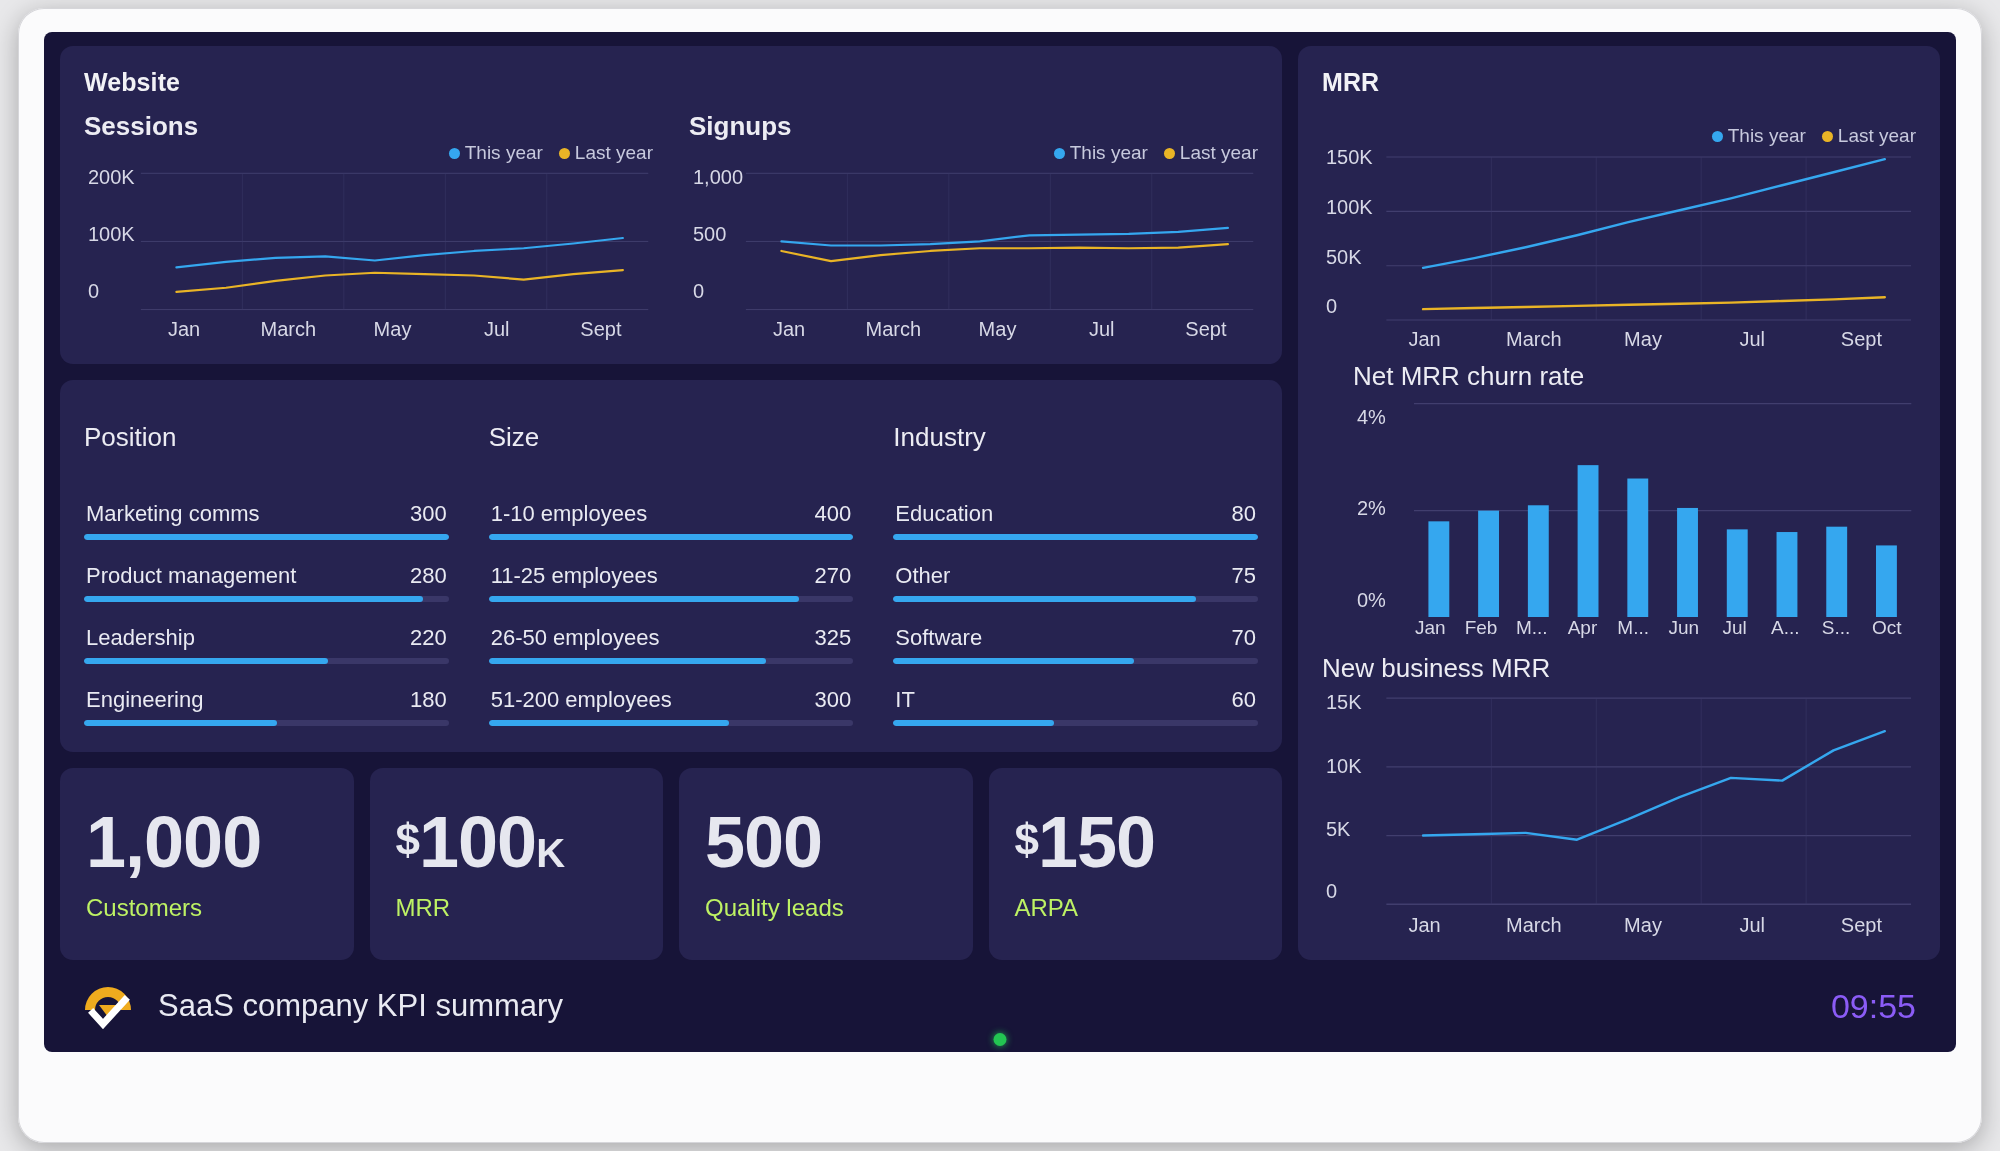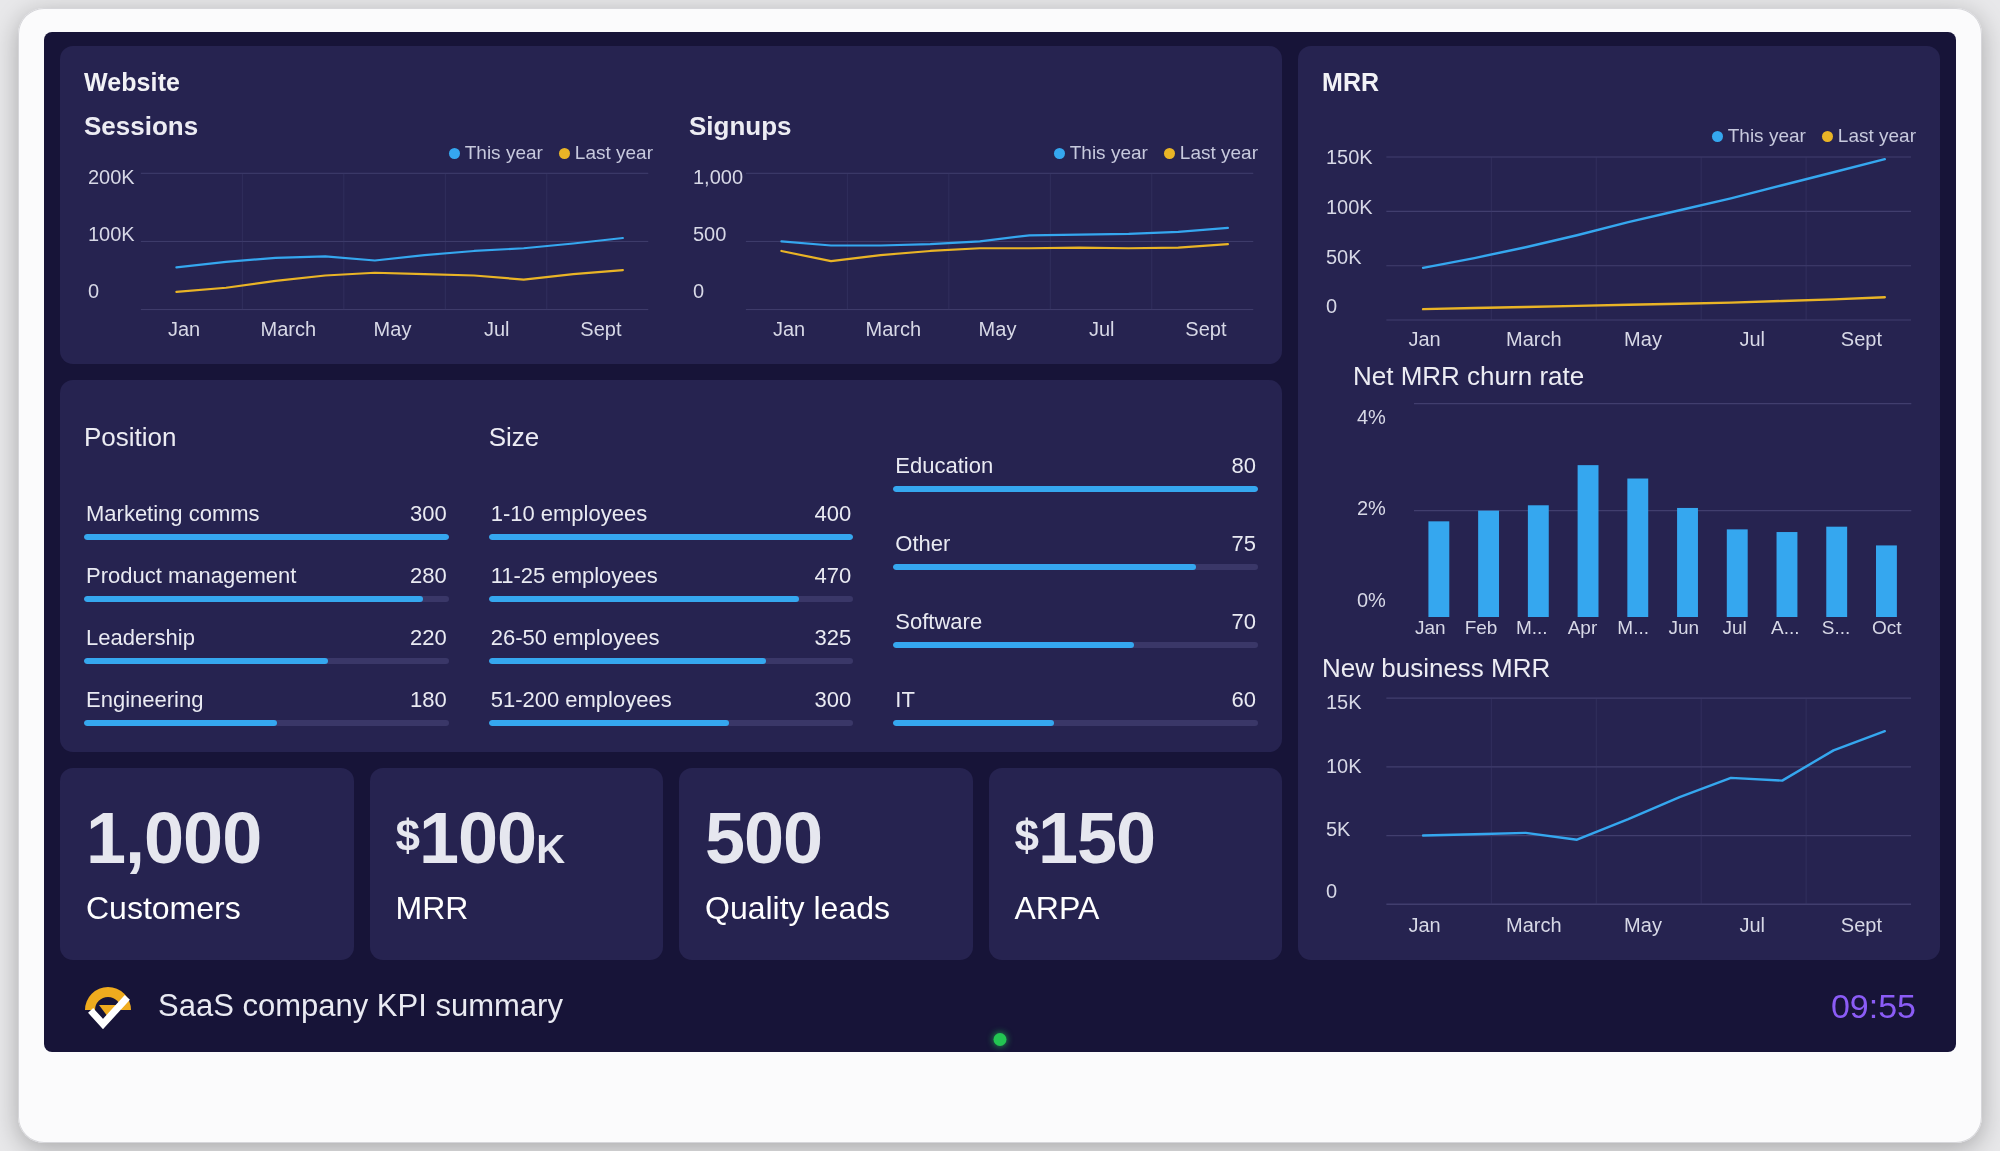--- a/index.html
+++ b/index.html
@@ -108,21 +108,21 @@
   
   #kpi-row { display: grid; grid-template-columns: repeat(4, 1fr); gap: 16px; height: 192px; }
   .kpi-card {
     background: #262350; border-radius: 13px;
     display: flex; flex-direction: column; justify-content: center;
     padding: 0 26px;
   }
   .kpi-value { font-size: 72px; font-weight: bold; color: #e6e7ef; line-height: 1; letter-spacing: -1px; }
   .kpi-value .sym { font-size: 44px; vertical-align: 12px; font-weight: bold; }
   .kpi-value .suf { font-size: 40px; font-weight: bold; }
-  .kpi-label { font-size: 32px; color: #ffffff; margin-top: 16px; }
+  .kpi-label { font-size: 24px; color: #bef264; margin-top: 16px; }
 
   
   #right-card { flex: 1; display: flex; flex-direction: column; gap: 4px; }
   .right-block { display: flex; flex-direction: column; min-height: 0; }
   #mrr-block { flex: 1.05; }
   #churn-block { flex: 1.05; margin-left: 31px; }
   #nbmrr-block { flex: 1.05; }
   .rb-title { font-size: 26px; color: #ececf3; margin-bottom: 2px; }
 
   .barplot { position: relative; flex: 1; }
@@ -289,21 +289,21 @@
                     <span class="bd-label">1-10 employees</span>
                     <span class="bd-value">400</span>
                   </div>
                   <div class="bd-track">
                       <div class="bd-fill" style="width: 100%;"></div>
                     </div>
                 </div>
                 <div class="bd-row">
                   <div class="bd-line">
                     <span class="bd-label">11-25 employees</span>
-                    <span class="bd-value">470</span>
+                    <span class="bd-value">270</span>
                   </div>
                   <div class="bd-track">
                       <div class="bd-fill" style="width: 85%;"></div>
                     </div>
                 </div>
                 <div class="bd-row">
                   <div class="bd-line">
                     <span class="bd-label">26-50 employees</span>
                     <span class="bd-value">325</span>
                   </div>
@@ -317,20 +317,21 @@
                     <span class="bd-value">300</span>
                   </div>
                   <div class="bd-track">
                       <div class="bd-fill" style="width: 66%;"></div>
                     </div>
                 </div>
               </div>
             </div>
 
             <div class="bd-col">
+              <div class="bd-head">Industry</div>
               <div class="bd-rows">
                 <div class="bd-row">
                   <div class="bd-line">
                     <span class="bd-label">Education</span>
                     <span class="bd-value">80</span>
                   </div>
                   <div class="bd-track">
                       <div class="bd-fill" style="width: 100%;"></div>
                     </div>
                 </div>

